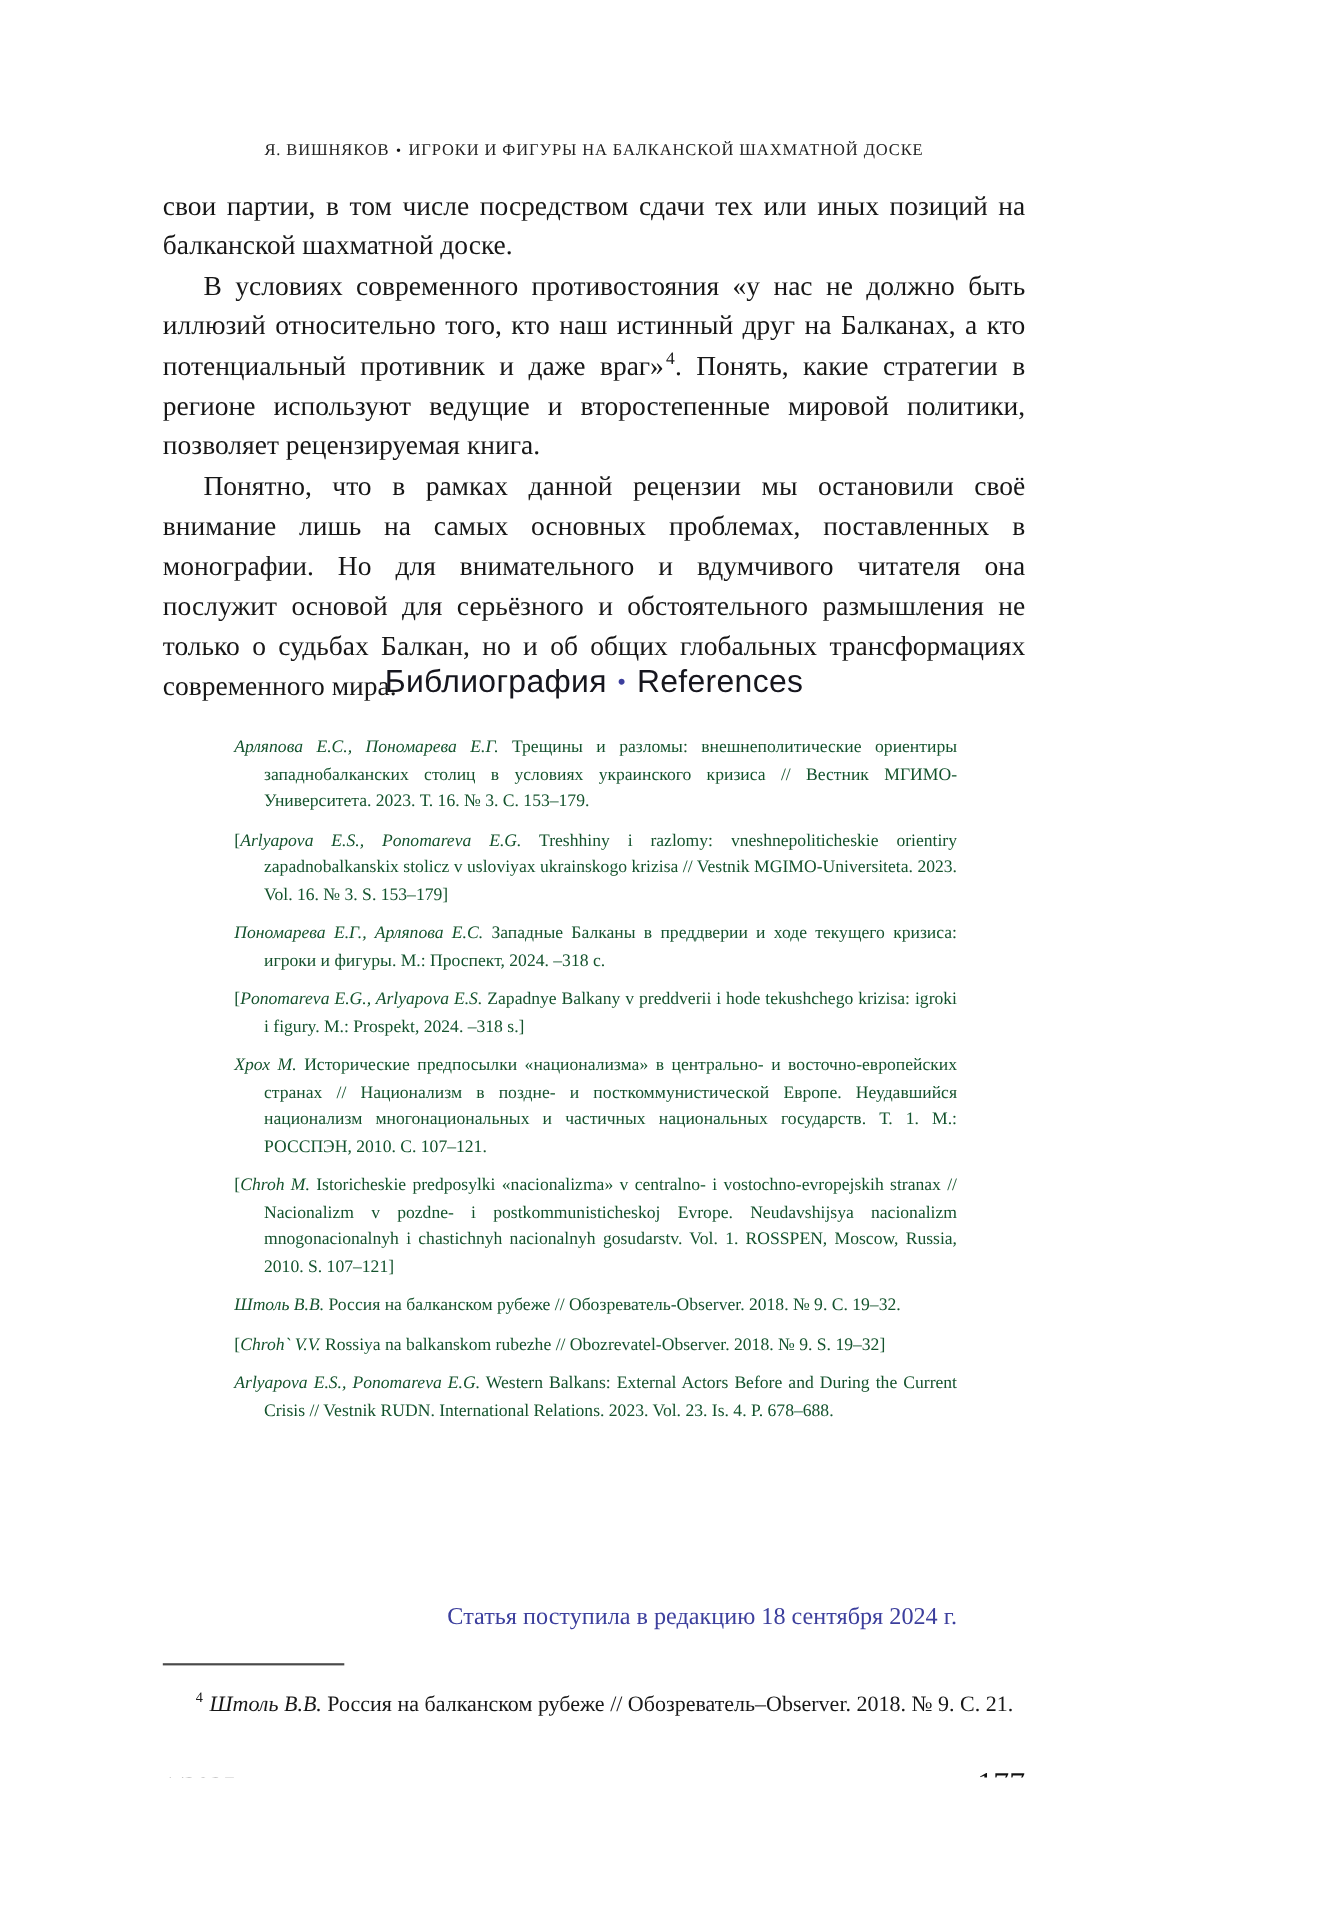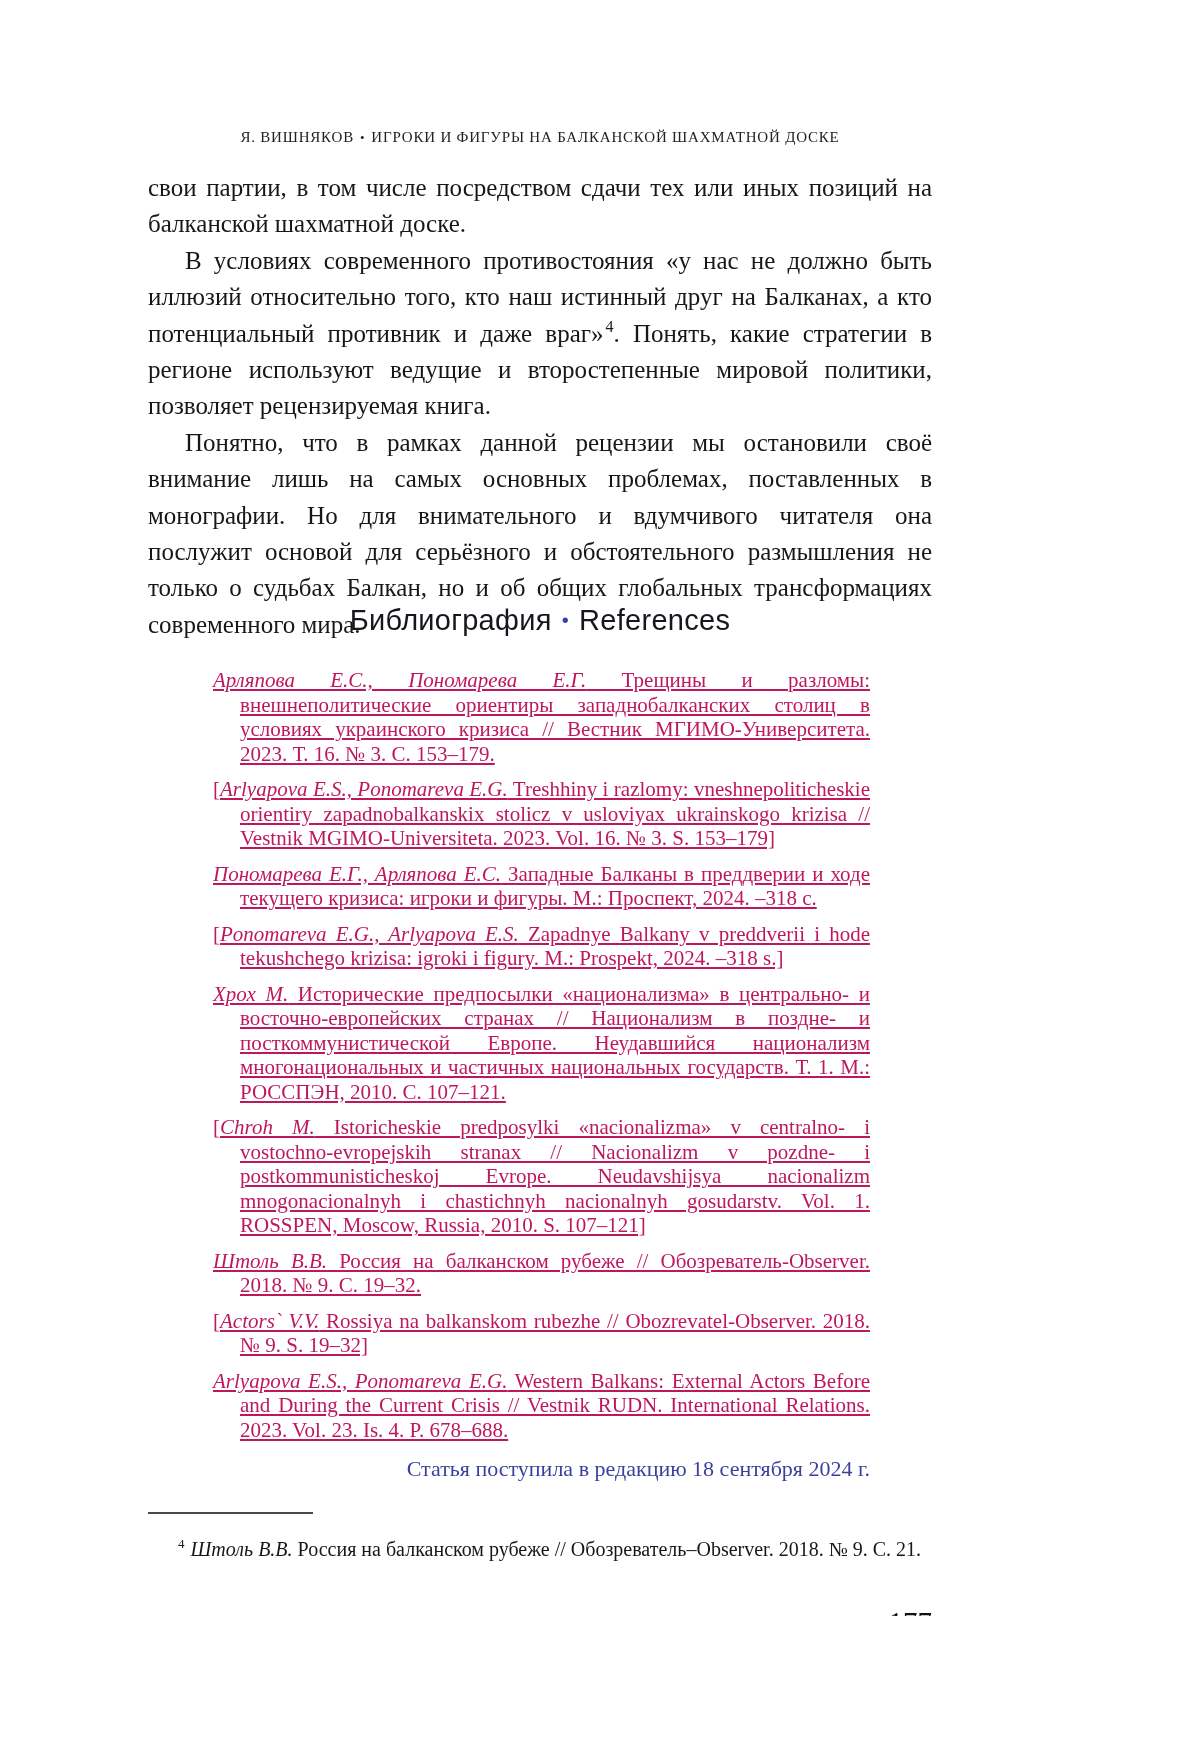--- a/index.html
+++ b/index.html
@@ -42,23 +42,22 @@
     font-size: 29px; color: #16161e; letter-spacing: 0.3px;
   }
   .bib-heading .blue-dot {
     color: var(--accent, #3c3f9d);
     font-size: 20px; padding: 0 10px; vertical-align: 3px;
   }
 
   
   .bib-list {
     position: absolute; top: 668px; left: 148px; width: 722px;
-    font-size: 21px; line-height: 24.5px; text-align: justify;
-    color: #be185d;
-    text-decoration: underline;
+    font-size: 16px; line-height: 24.5px; text-align: justify;
+    color: #14532d;
   }
   .bib-entry {
     margin: 0 0 11px 0;
     padding-left: 92px; text-indent: -27px;
   }
   .bib-entry i { font-style: italic; }
 
   
   .received-note {
     position: absolute; top: 1456px; left: 148px; width: 722px;
@@ -118,21 +117,21 @@
   </div>
 
   <div class="bib-list">
       <p class="bib-entry"><i>Арляпова Е.С., Пономарева Е.Г.</i> Трещины и разломы: внешнеполитические ориентиры западнобалканских столиц в условиях украинского кризиса // Вестник МГИМО-Университета. 2023. Т. 16. № 3. С. 153–179.</p>
       <p class="bib-entry">[<i>Arlyapova E.S., Ponomareva E.G.</i> Treshhiny i razlomy: vneshnepoliticheskie orientiry zapadnobalkanskix stolicz v usloviyax ukrainskogo krizisa // Vestnik MGIMO-Universiteta. 2023. Vol. 16. № 3. S. 153–179]</p>
       <p class="bib-entry"><i>Пономарева Е.Г., Арляпова Е.С.</i> Западные Балканы в преддверии и ходе текущего кризиса: игроки и фигуры. М.: Проспект, 2024. –318 с.</p>
       <p class="bib-entry">[<i>Ponomareva E.G., Arlyapova E.S.</i> Zapadnye Balkany v preddverii i hode tekushchego krizisa: igroki i figury. M.: Prospekt, 2024. –318 s.]</p>
       <p class="bib-entry"><i>Хрох М.</i> Исторические предпосылки «национализма» в центрально- и восточно-европейских странах // Национализм в поздне- и посткоммунистической Европе. Неудавшийся национализм многонациональных и частичных национальных государств. Т. 1. М.: РОССПЭН, 2010. С. 107–121.</p>
       <p class="bib-entry">[<i>Chroh M.</i> Istoricheskie predposylki «nacionalizma» v centralno- i vostochno-evropejskih stranax // Nacionalizm v pozdne- i postkommunisticheskoj Evrope. Neudavshijsya nacionalizm mnogonacionalnyh i chastichnyh  nacionalnyh gosudarstv. Vol. 1. ROSSPEN, Moscow, Russia, 2010. S. 107–121]</p>
       <p class="bib-entry"><i>Штоль В.В.</i> Россия на балканском рубеже // Обозреватель-Observer. 2018. № 9. С. 19–32.</p>
-      <p class="bib-entry">[<i>Actors` V.V.</i> Rossiya na balkanskom rubezhe // Obozrevatel-Observer. 2018. № 9. S. 19–32]</p>
+      <p class="bib-entry">[<i>Chroh` V.V.</i> Rossiya na balkanskom rubezhe // Obozrevatel-Observer. 2018. № 9. S. 19–32]</p>
       <p class="bib-entry"><i>Arlyapova E.S., Ponomareva E.G.</i> Western Balkans: External Actors Before and During the Current Crisis // Vestnik RUDN. International Relations. 2023. Vol. 23. Is. 4. P. 678–688.</p>
     </div>
 
   <div class="received-note">Статья поступила в редакцию 18 сентября 2024 г.</div>
 
   <div class="footnote-rule"></div>
 
   <div class="footnote">
     <span class="fn-marker">4</span><i>Штоль В.В.</i><span> Россия на балканском рубеже // Обозреватель–Observer. 2018. № 9. С. 21.</span>
   </div>

